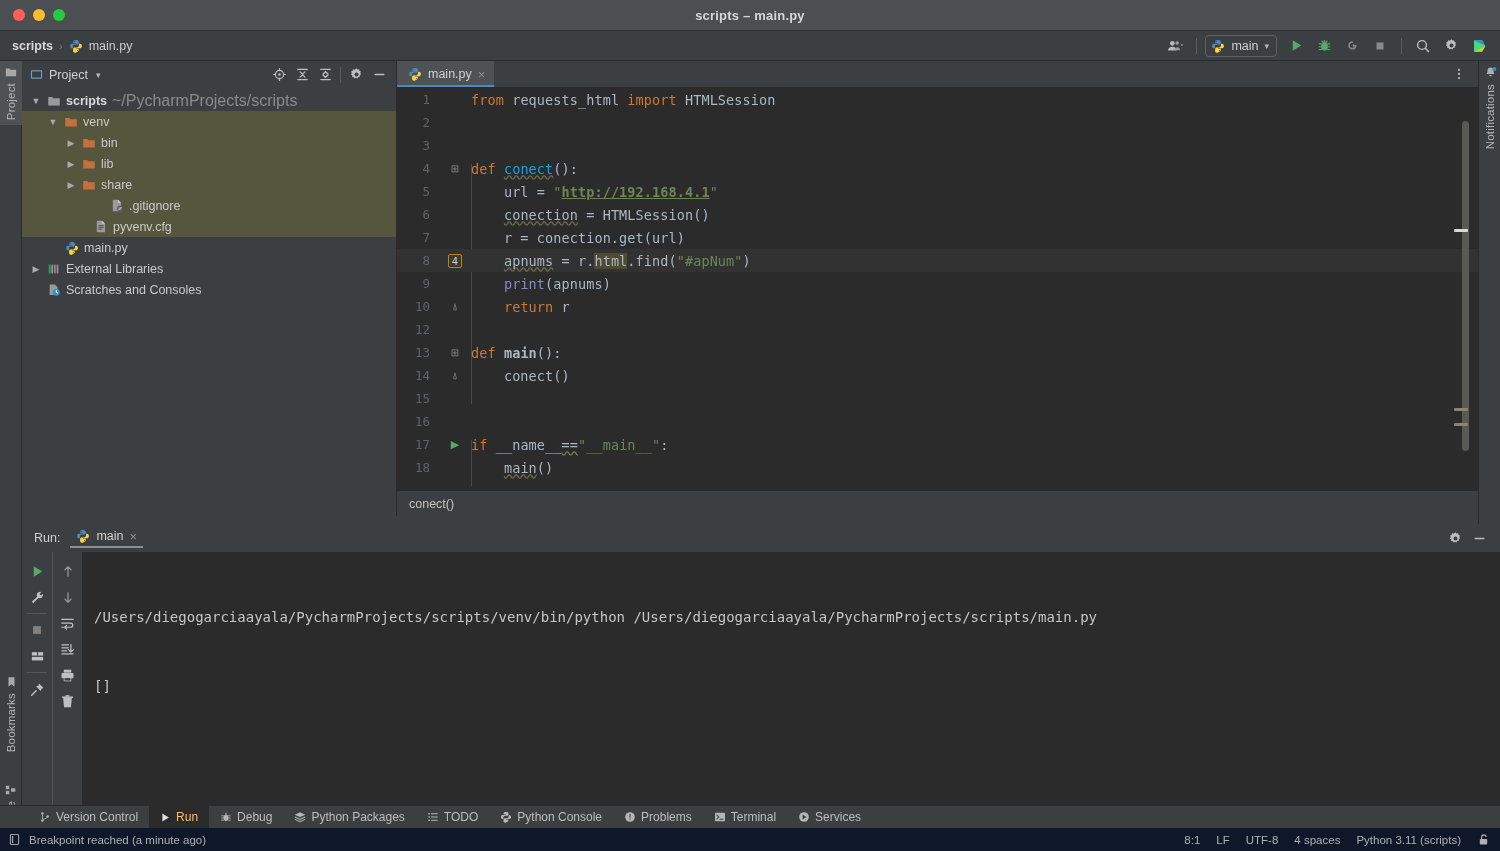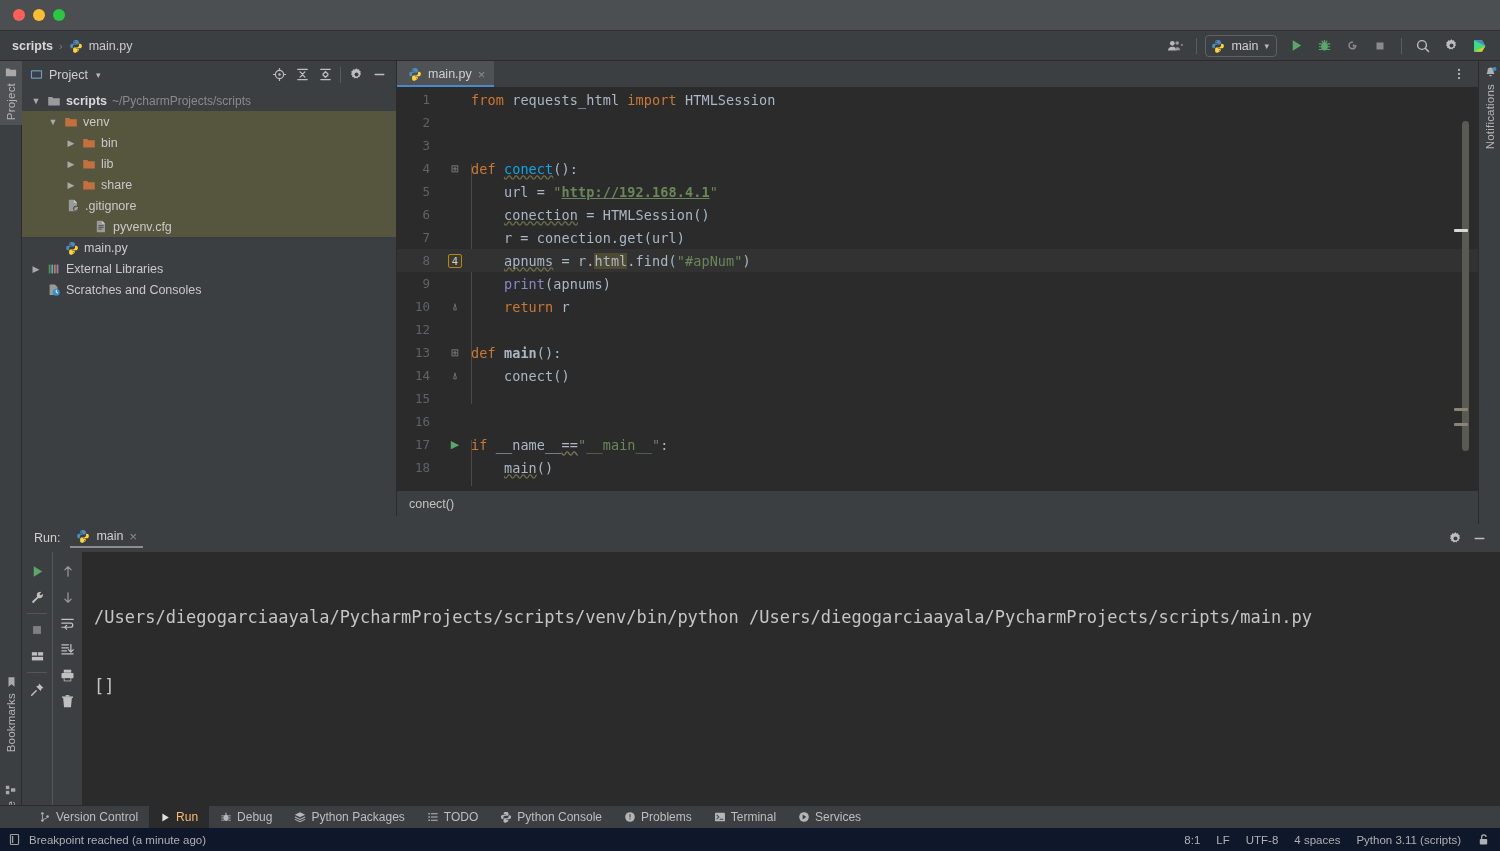--- a/index.html
+++ b/index.html
@@ -75,21 +75,21 @@
   }
   #proj-head .ptitle { font-size:12.5px; color:#cfcfcf; }
   #proj-head .pr { margin-left:auto; display:flex; align-items:center; gap:1px; }
   .pbtn { width:22px; height:20px; display:flex; align-items:center; justify-content:center; border-radius:3px; }
   #tree { padding-top:2px; font-size:12.5px; }
   .trow { height:21px; display:flex; align-items:center; gap:5px; white-space:nowrap; }
   .trow.excl { background:#56553d; }
   .trow .arrow { width:12px; text-align:center; color:#a9a9a9; font-size:9px; flex:none; }
   .trow .nm { color:#c9c9c9; }
   .trow .nm.b { font-weight:bold; color:#d9d9d9; }
-  .trow .path { color:#8a8a8a; font-size:12px; }
+  .trow .path { color:#8a8a8a; font-size:16px; }
 
   
   #editor { position:absolute; left:397px; top:61px; width:1081px; height:455px; background:#2b2b2b; }
   #tabsrow {
     height:27px; background:#3c3f41; display:flex; align-items:stretch;
     border-bottom:1px solid #2b2b2b; position:relative;
   }
   .etab {
     display:flex; align-items:center; gap:6px; padding:0 9px 0 11px;
     background:#4e5254; position:relative; font-size:12.5px; color:#cfcfcf;
@@ -149,21 +149,21 @@
   }
   .rtab::after{ content:""; position:absolute; left:0; right:0; bottom:0; height:2px; background:#8d8d8d; }
   .rtab .x { color:#8d8d8d; font-size:13px; }
   #runhead .rr { margin-left:auto; display:flex; align-items:center; gap:2px; padding-right:10px; }
 
   #runbody { position:absolute; left:0; top:28px; right:0; bottom:0; display:flex; }
   .icol { width:30px; display:flex; flex-direction:column; align-items:center; padding-top:6px; gap:0; }
   .ibtn { width:26px; height:26px; display:flex; align-items:center; justify-content:center; }
   .idiv { width:20px; height:1px; background:#555; margin:3px 0; }
   #console {
-    flex:1; background:#2b2b2b; padding:8px 0 0 12px; font-size:17px; color:#c5c5c5;
+    flex:1; background:#2b2b2b; padding:8px 0 0 12px; font-size:14px; color:#c5c5c5;
     line-height:23px; white-space:pre;
   }
 
   
   #btabs {
     position:absolute; left:0; bottom:23px; width:1500px; height:23px;
     background:#3c3f41; display:flex; align-items:center; padding-left:28px; gap:0;
     border-top:1px solid #2b2b2b;
   }
   .btab {
@@ -189,20 +189,21 @@
 </style>
 </head>
 <body>
 
 <div id="titlebar">
   <div class="traffic">
     <div class="tl red"></div>
     <div class="tl yel"></div>
     <div class="tl grn"></div>
   </div>
+  <div id="win-title">scripts – main.py</div>
 </div>
 
 <div id="toolbar">
   <div id="bcrumb">
     <span class="crumb b">scripts</span>
     <span class="sep">›</span>
     <span>
       <svg width="14" height="14" viewBox="0 0 16 16">
         <path d="M7.6 1.2c-2 0-2.7.9-2.7 2.1v1.5h3v.5H3.6c-1.3 0-2.3.7-2.3 2.6 0 1.8.9 2.6 2.2 2.6h1v-1.7c0-1.3 1.1-2.4 2.4-2.4h2.6c1 0 1.8-.8 1.8-1.8V3.3c0-1-.8-1.8-1.8-2-.6-.1-1.2-.1-1.9-.1zM6.2 2.3c.3 0 .6.3.6.6s-.3.6-.6.6-.6-.3-.6-.6.3-.6.6-.6z" fill="#4b8bbe"></path>
         <path d="M8.4 14.8c2 0 2.7-.9 2.7-2.1v-1.5h-3v-.5h4.3c1.3 0 2.3-.7 2.3-2.6 0-1.8-.9-2.6-2.2-2.6h-1v1.7c0 1.3-1.1 2.4-2.4 2.4H6.5c-1 0-1.8.8-1.8 1.8v2.3c0 1 .8 1.8 1.8 2 .6.1 1.2.1 1.9.1zm1.4-1.1c-.3 0-.6-.3-.6-.6s.3-.6.6-.6.6.3.6.6-.3.6-.6.6z" fill="#ffd43b"></path>
@@ -413,21 +414,21 @@
     <div class="trow excl" style="padding-left:43px">
       <span class="arrow">▶</span>
       <span>
         <svg width="14" height="14" viewBox="0 0 16 16">
             <path d="M1.4 3.4h4.6l1.3 1.5h7.3v8.2H1.4z" fill="#c2703e"></path>
           </svg>
       </span>
       <span class="nm">share</span>
     </div>
 
-    <div class="trow excl" style="padding-left:44px">
+    <div class="trow excl" style="padding-left:88px">
       <span>
         <svg width="14" height="15" viewBox="0 0 16 16">
           <path d="M3.2 1.4h6l3.4 3.4v9.8H3.2z" fill="#9a9a9a"></path>
           <path d="M9.2 1.4l3.4 3.4H9.2z" fill="#cdcdcd"></path>
           <circle cx="11.4" cy="11.6" r="3" fill="#7d7d7d" stroke="#3c3f41" stroke-width=".8"></circle>
           <path d="M9.6 13.4l3.6-3.6" stroke="#d8d8d8" stroke-width="1"></path>
         </svg>
       </span>
       <span class="nm">.gitignore</span>
     </div>

